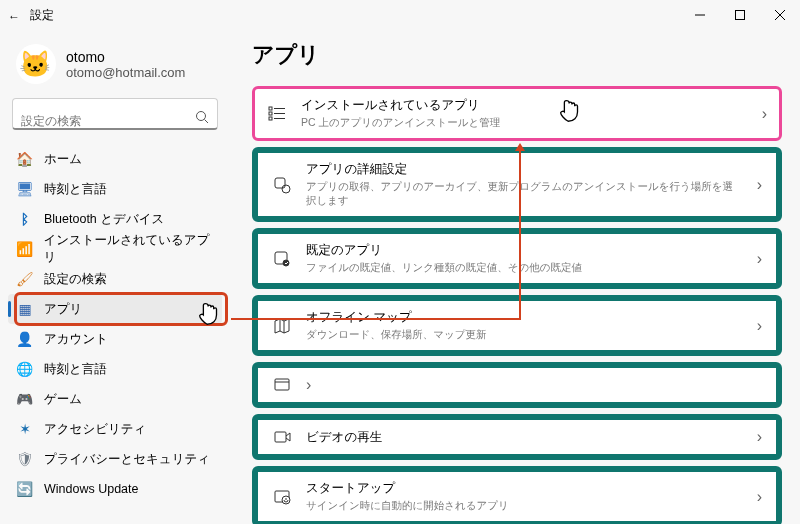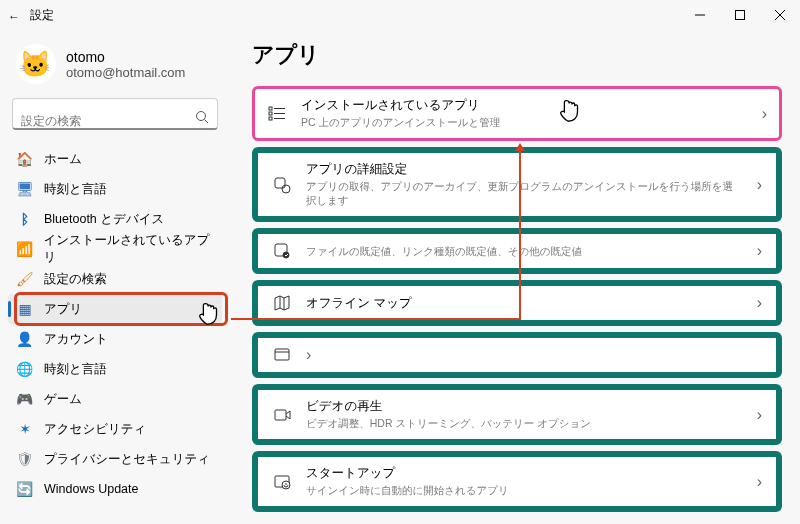--- a/index.html
+++ b/index.html
@@ -175,35 +175,37 @@
 
     <div class="card">
       <span class="card-icon">
           <svg width="18" height="18" stroke="#333" fill="none">
             <rect x="2" y="2" width="12" height="12" rx="2"></rect>
             <circle cx="13" cy="13" r="3" fill="#333"></circle>
             <path d="M12 13 l1 1 l2 -2" stroke="#fff" stroke-width="1"></path>
           </svg>
         </span>
       <div class="card-text">
+          <div class="card-title">既定のアプリ</div>
           <div class="card-desc">ファイルの既定値、リンク種類の既定値、その他の既定値</div>
         </div>
       <span class="chev">›</span>
     </div>
 
     <div class="card">
       <span class="card-icon">
           <svg width="18" height="18" stroke="#333" fill="none">
             <path d="M2 4 L7 2 L11 4 L16 2 L16 14 L11 16 L7 14 L2 16 Z"></path>
             <line x1="7" y1="2" x2="7" y2="14"></line>
             <line x1="11" y1="4" x2="11" y2="16"></line>
           </svg>
         </span>
       <div class="card-text">
           <div class="card-title">オフライン マップ</div>
+          <div class="card-desc">ダウンロード、保存場所、マップ更新</div>
         </div>
       <span class="chev">›</span>
     </div>
 
     <div class="card">
       <span class="card-icon">
           <svg width="18" height="18" stroke="#333" fill="none">
             <rect x="2" y="3" width="14" height="11" rx="1"></rect>
             <line x1="2" y1="6" x2="16" y2="6"></line>
           </svg>
@@ -213,21 +215,20 @@
 
     <div class="card">
       <span class="card-icon">
           <svg width="18" height="18" stroke="#333" fill="none">
             <rect x="2" y="4" width="11" height="10" rx="1"></rect>
             <path d="M13 8 L17 5 L17 13 L13 10"></path>
           </svg>
         </span>
       <div class="card-text">
           <div class="card-title">ビデオの再生</div>
-          <div class="card-desc">ビデオ調整、HDR ストリーミング、バッテリー オプション</div>
         </div>
       <span class="chev">›</span>
     </div>
 
     <div class="card">
       <span class="card-icon">
           <svg width="18" height="18" stroke="#333" fill="none">
             <rect x="2" y="3" width="14" height="11" rx="1"></rect>
             <circle cx="13" cy="12" r="4" fill="#fff"></circle>
             <path d="M13 10 L13 12" stroke="#333"></path>

